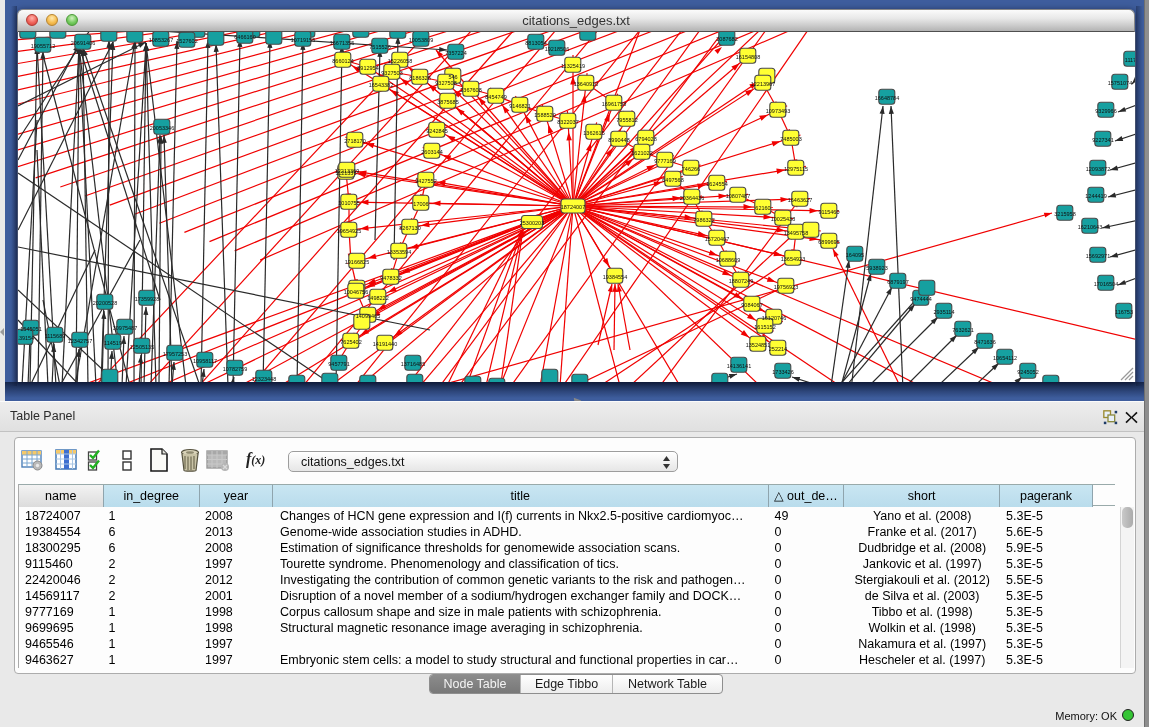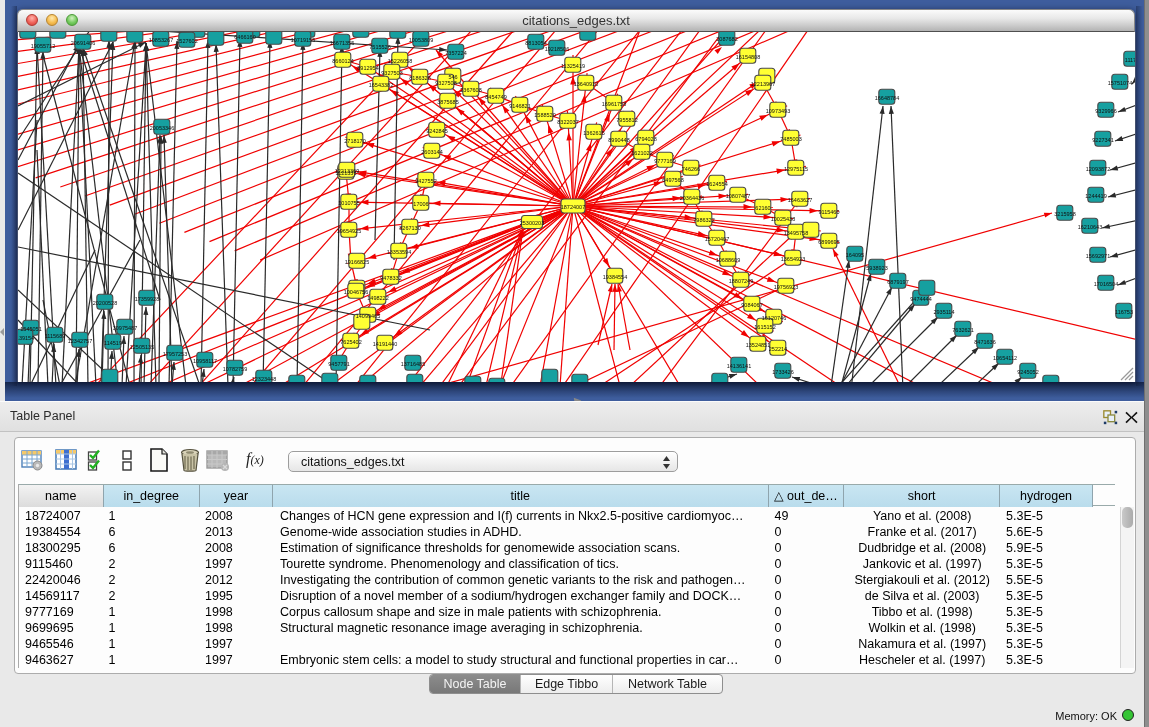--- a/index.html
+++ b/index.html
@@ -826,38 +826,38 @@
 <path d="M4 6 L6 22.5 C6 23.5 18 23.5 18 22.5 L20 6" fill="#c9c3a6" stroke="#55513e" stroke-width="1.2"></path>
 <path d="M7 8 V21 M10 8.5 V22 M13 8.5 V22 M16 8 V21" stroke="#7e7960" stroke-width="1.4"></path>
 </svg>
 <svg class="abs" style="left:206px;top:449px" width="24" height="23" viewBox="0 0 24 23">
 <rect x="1" y="2" width="20" height="17" fill="#b9b9b9" stroke="#9a9a9a" stroke-width="1.4"></rect>
 <rect x="1" y="2" width="20" height="4" fill="#a8a8a8"></rect>
 <path d="M1 6 H21 M1 10.5 H21 M1 15 H21 M6 2 V19 M11 2 V19 M16 2 V19" stroke="#c9c9c9" stroke-width="1"></path>
 <circle cx="19" cy="18" r="4" fill="#b5b5b5"></circle>
 <path d="M17 16 L21 20 M21 16 L17 20" stroke="#dadada" stroke-width="1.4"></path>
 </svg>
-<div class="abs" style="left:246px;top:450px;font-family:'Liberation Serif',serif;font-style:italic;font-weight:normal;font-size:16px;color:#222">f<span style="font-size:12px">(x)</span></div>
+<div class="abs" style="left:246px;top:450px;font-family:'Liberation Serif',serif;font-style:italic;font-weight:bold;font-size:16px;color:#222">f<span style="font-size:12px">(x)</span></div>
 
 <div class="abs" style="left:288px;top:451px;width:390px;height:21px;border:1px solid #9d9d9d;border-radius:5px;background:linear-gradient(#ffffff,#e6e6e6);box-shadow:inset 0 1px 0 #fff">
   <div style="position:absolute;left:12px;top:0;height:21px;line-height:21px;font-size:12.5px;color:#111">citations_edges.txt</div>
   <svg style="position:absolute;right:5px;top:3px" width="11" height="15" viewBox="0 0 11 15">
     <path d="M5.5 1 L9 6 L2 6 Z" fill="#333"></path>
       <path d="M5.5 14 L9 9 L2 9 Z" fill="#333"></path>
   </svg>
 </div>
 
 <div class="abs" style="left:19px;top:484px;width:1096px;height:22px;font-size:12.5px;color:#000;border-top:1px solid #9aa;border-bottom:1px solid #9aa">
     <div style="position:absolute;left:0.0px;top:0;width:84.5px;height:22px;line-height:22px;text-align:center;background:linear-gradient(#f3f3f3,#dcdcdc);border-right:1px solid #8fa4ad;box-sizing:border-box;overflow:hidden;white-space:nowrap">name</div>
     <div style="position:absolute;left:84.5px;top:0;width:96.5px;height:22px;line-height:22px;text-align:center;background:linear-gradient(#c9e6f2,#b9dcec);border-right:1px solid #8fa4ad;box-sizing:border-box;overflow:hidden;white-space:nowrap">in_degree</div>
     <div style="position:absolute;left:181.0px;top:0;width:73.0px;height:22px;line-height:22px;text-align:center;background:linear-gradient(#c9e6f2,#b9dcec);border-right:1px solid #8fa4ad;box-sizing:border-box;overflow:hidden;white-space:nowrap">year</div>
     <div style="position:absolute;left:254.0px;top:0;width:495.5px;height:22px;line-height:22px;text-align:center;background:linear-gradient(#c9e6f2,#b9dcec);border-right:1px solid #8fa4ad;box-sizing:border-box;overflow:hidden;white-space:nowrap">title</div>
     <div style="position:absolute;left:749.5px;top:0;width:75.8px;height:22px;line-height:22px;text-align:center;background:linear-gradient(#c9e6f2,#b9dcec);border-right:1px solid #8fa4ad;box-sizing:border-box;overflow:hidden;white-space:nowrap">△ out_de…</div>
     <div style="position:absolute;left:825.3px;top:0;width:155.7px;height:22px;line-height:22px;text-align:center;background:linear-gradient(#c9e6f2,#b9dcec);border-right:1px solid #8fa4ad;box-sizing:border-box;overflow:hidden;white-space:nowrap">short</div>
-    <div style="position:absolute;left:981.0px;top:0;width:93.0px;height:22px;line-height:22px;text-align:center;background:linear-gradient(#c9e6f2,#b9dcec);border-right:1px solid #8fa4ad;box-sizing:border-box;overflow:hidden;white-space:nowrap">hydrogen</div>
+    <div style="position:absolute;left:981.0px;top:0;width:93.0px;height:22px;line-height:22px;text-align:center;background:linear-gradient(#c9e6f2,#b9dcec);border-right:1px solid #8fa4ad;box-sizing:border-box;overflow:hidden;white-space:nowrap">pagerank</div>
   </div>
 
 <div class="abs" style="left:18px;top:484px;width:1px;height:184px;background:#aaa"></div>
 
 <div style="position:absolute;left:19px;top:508px;width:1096px;height:16px;font-size:12.5px;color:#000">
     <div style="position:absolute;left:0.0px;width:84.5px;top:0;height:16px;line-height:16px;text-align:left;padding-left:6px;box-sizing:border-box;white-space:nowrap;overflow:hidden">18724007</div>
     <div style="position:absolute;left:84.5px;width:96.5px;top:0;height:16px;line-height:16px;text-align:left;padding-left:5px;box-sizing:border-box;white-space:nowrap;overflow:hidden">1</div>
     <div style="position:absolute;left:181.0px;width:73.0px;top:0;height:16px;line-height:16px;text-align:left;padding-left:5px;box-sizing:border-box;white-space:nowrap;overflow:hidden">2008</div>
     <div style="position:absolute;left:254.0px;width:495.5px;top:0;height:16px;line-height:16px;text-align:left;padding-left:7px;box-sizing:border-box;white-space:nowrap;overflow:hidden">Changes of HCN gene expression and I(f) currents in Nkx2.5-positive cardiomyoc…</div>
     <div style="position:absolute;left:749.5px;width:75.8px;top:0;height:16px;line-height:16px;text-align:left;padding-left:6px;box-sizing:border-box;white-space:nowrap;overflow:hidden">49</div>
@@ -896,21 +896,21 @@
     <div style="position:absolute;left:84.5px;width:96.5px;top:0;height:16px;line-height:16px;text-align:left;padding-left:5px;box-sizing:border-box;white-space:nowrap;overflow:hidden">2</div>
     <div style="position:absolute;left:181.0px;width:73.0px;top:0;height:16px;line-height:16px;text-align:left;padding-left:5px;box-sizing:border-box;white-space:nowrap;overflow:hidden">2012</div>
     <div style="position:absolute;left:254.0px;width:495.5px;top:0;height:16px;line-height:16px;text-align:left;padding-left:7px;box-sizing:border-box;white-space:nowrap;overflow:hidden">Investigating the contribution of common genetic variants to the risk and pathogen…</div>
     <div style="position:absolute;left:749.5px;width:75.8px;top:0;height:16px;line-height:16px;text-align:left;padding-left:6px;box-sizing:border-box;white-space:nowrap;overflow:hidden">0</div>
     <div style="position:absolute;left:825.3px;width:155.7px;top:0;height:16px;line-height:16px;text-align:center;padding-left:0px;box-sizing:border-box;white-space:nowrap;overflow:hidden">Stergiakouli et al. (2012)</div>
     <div style="position:absolute;left:981.0px;width:93.0px;top:0;height:16px;line-height:16px;text-align:left;padding-left:6px;box-sizing:border-box;white-space:nowrap;overflow:hidden">5.5E-5</div>
   </div>
 <div style="position:absolute;left:19px;top:588px;width:1096px;height:16px;font-size:12.5px;color:#000">
     <div style="position:absolute;left:0.0px;width:84.5px;top:0;height:16px;line-height:16px;text-align:left;padding-left:6px;box-sizing:border-box;white-space:nowrap;overflow:hidden">14569117</div>
     <div style="position:absolute;left:84.5px;width:96.5px;top:0;height:16px;line-height:16px;text-align:left;padding-left:5px;box-sizing:border-box;white-space:nowrap;overflow:hidden">2</div>
-    <div style="position:absolute;left:181.0px;width:73.0px;top:0;height:16px;line-height:16px;text-align:left;padding-left:5px;box-sizing:border-box;white-space:nowrap;overflow:hidden">1995</div>
+    <div style="position:absolute;left:181.0px;width:73.0px;top:0;height:16px;line-height:16px;text-align:left;padding-left:5px;box-sizing:border-box;white-space:nowrap;overflow:hidden">2001</div>
     <div style="position:absolute;left:254.0px;width:495.5px;top:0;height:16px;line-height:16px;text-align:left;padding-left:7px;box-sizing:border-box;white-space:nowrap;overflow:hidden">Disruption of a novel member of a sodium/hydrogen exchanger family and DOCK…</div>
     <div style="position:absolute;left:749.5px;width:75.8px;top:0;height:16px;line-height:16px;text-align:left;padding-left:6px;box-sizing:border-box;white-space:nowrap;overflow:hidden">0</div>
     <div style="position:absolute;left:825.3px;width:155.7px;top:0;height:16px;line-height:16px;text-align:center;padding-left:0px;box-sizing:border-box;white-space:nowrap;overflow:hidden">de Silva et al. (2003)</div>
     <div style="position:absolute;left:981.0px;width:93.0px;top:0;height:16px;line-height:16px;text-align:left;padding-left:6px;box-sizing:border-box;white-space:nowrap;overflow:hidden">5.3E-5</div>
   </div>
 <div style="position:absolute;left:19px;top:604px;width:1096px;height:16px;font-size:12.5px;color:#000">
     <div style="position:absolute;left:0.0px;width:84.5px;top:0;height:16px;line-height:16px;text-align:left;padding-left:6px;box-sizing:border-box;white-space:nowrap;overflow:hidden">9777169</div>
     <div style="position:absolute;left:84.5px;width:96.5px;top:0;height:16px;line-height:16px;text-align:left;padding-left:5px;box-sizing:border-box;white-space:nowrap;overflow:hidden">1</div>
     <div style="position:absolute;left:181.0px;width:73.0px;top:0;height:16px;line-height:16px;text-align:left;padding-left:5px;box-sizing:border-box;white-space:nowrap;overflow:hidden">1998</div>
     <div style="position:absolute;left:254.0px;width:495.5px;top:0;height:16px;line-height:16px;text-align:left;padding-left:7px;box-sizing:border-box;white-space:nowrap;overflow:hidden">Corpus callosum shape and size in male patients with schizophrenia.</div>

